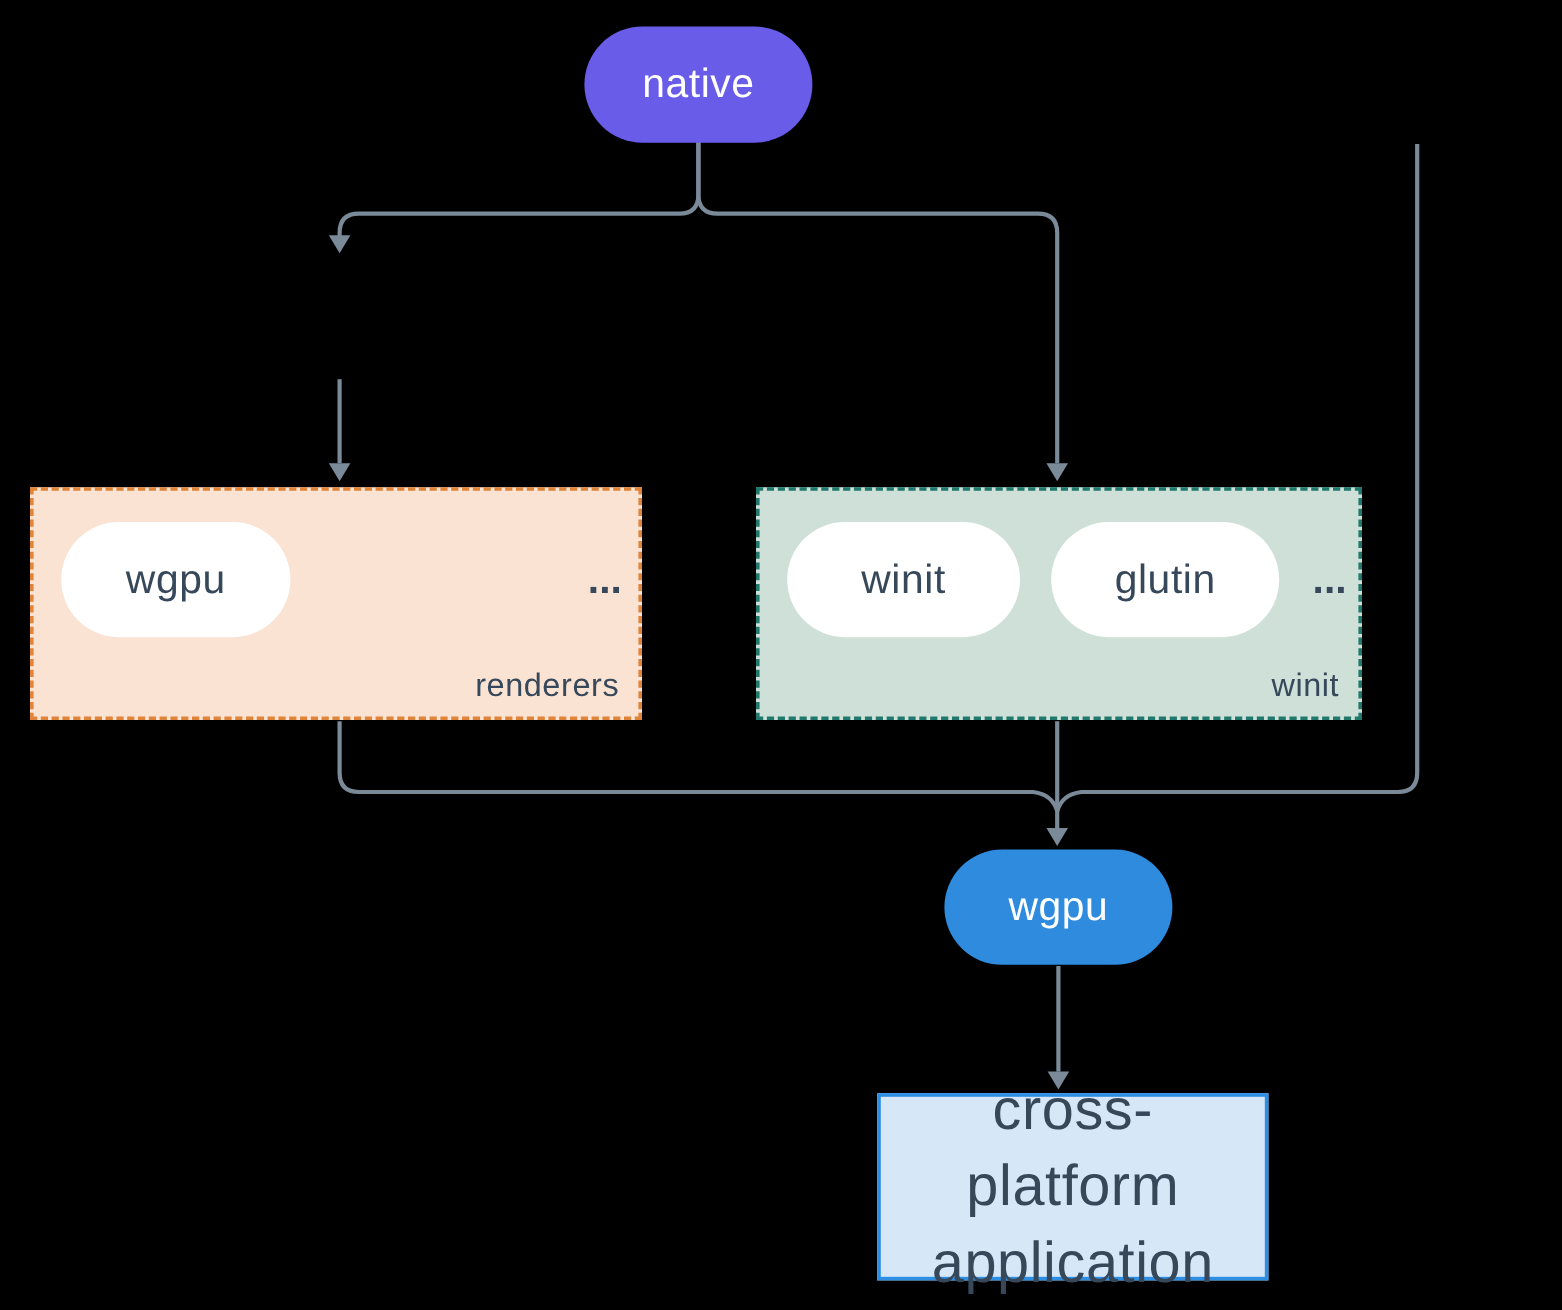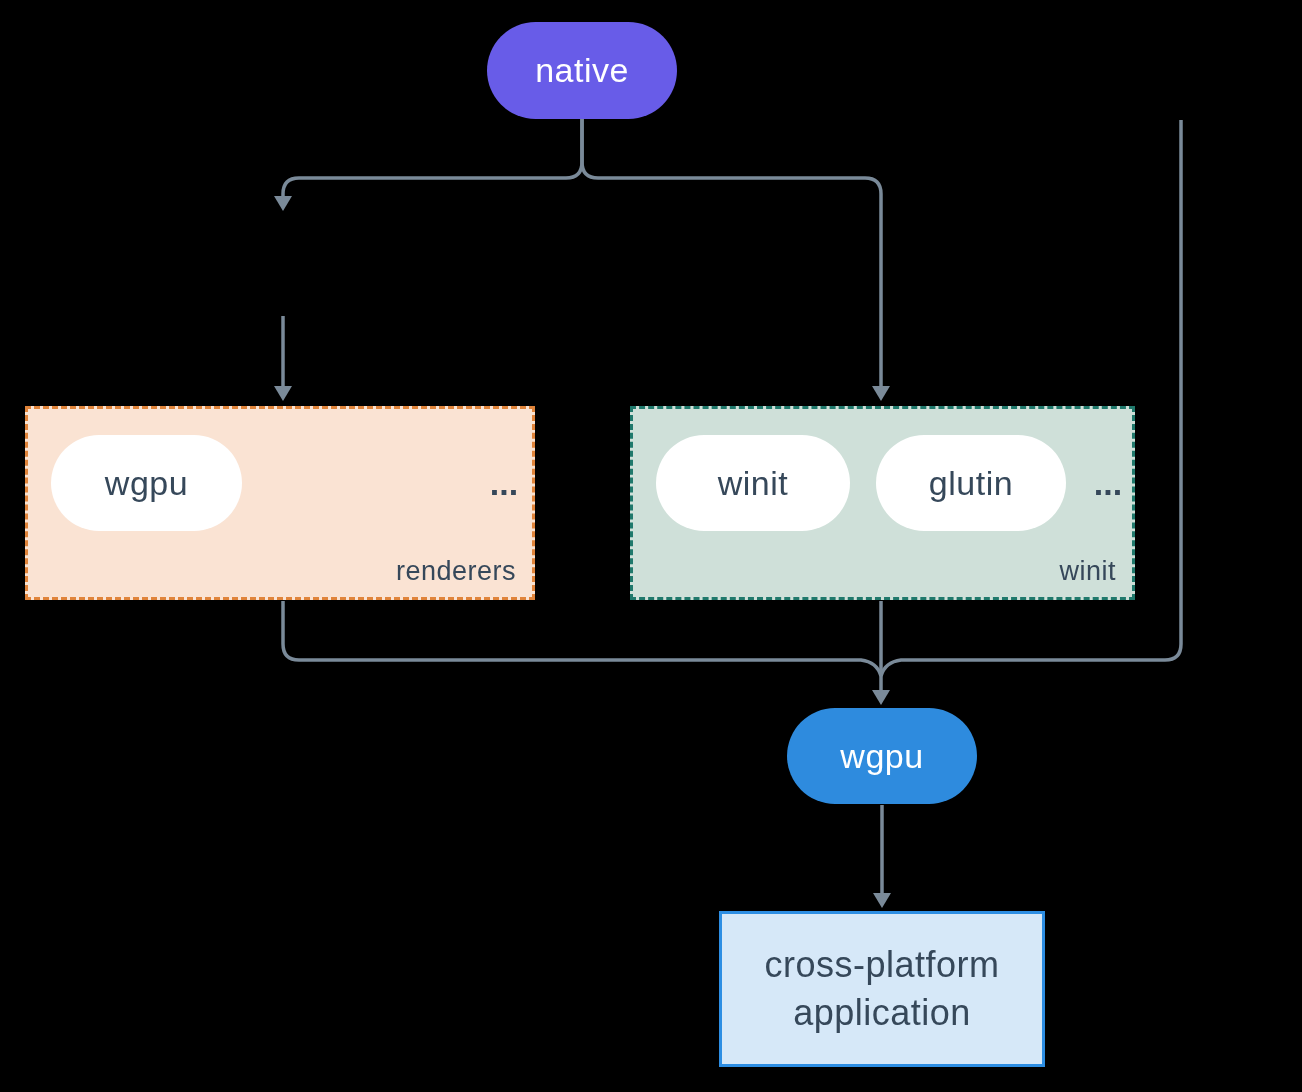--- a/index.html
+++ b/index.html
@@ -101,27 +101,28 @@
     color: var(--dark-text);
     font-size: 27px;
     letter-spacing: 0.5px;
   }
   .app-box {
     position: absolute;
     z-index: 2;
     background: var(--app-fill);
     border: 3px solid var(--app-border);
     color: var(--dark-text);
-    font-size: 36px;
+    font-size: 48px;
     line-height: 1.32;
     display: flex;
     align-items: center;
     justify-content: center;
     text-align: center;
     letter-spacing: 0.5px;
+    margin-left: 12px;
   }
   .app-box .app-label { width: 260px; }
 </style>
 </head>
 <body>
 
 <div class="canvas">
 
   <svg class="connectors" viewBox="0 0 1302 1092">
 

